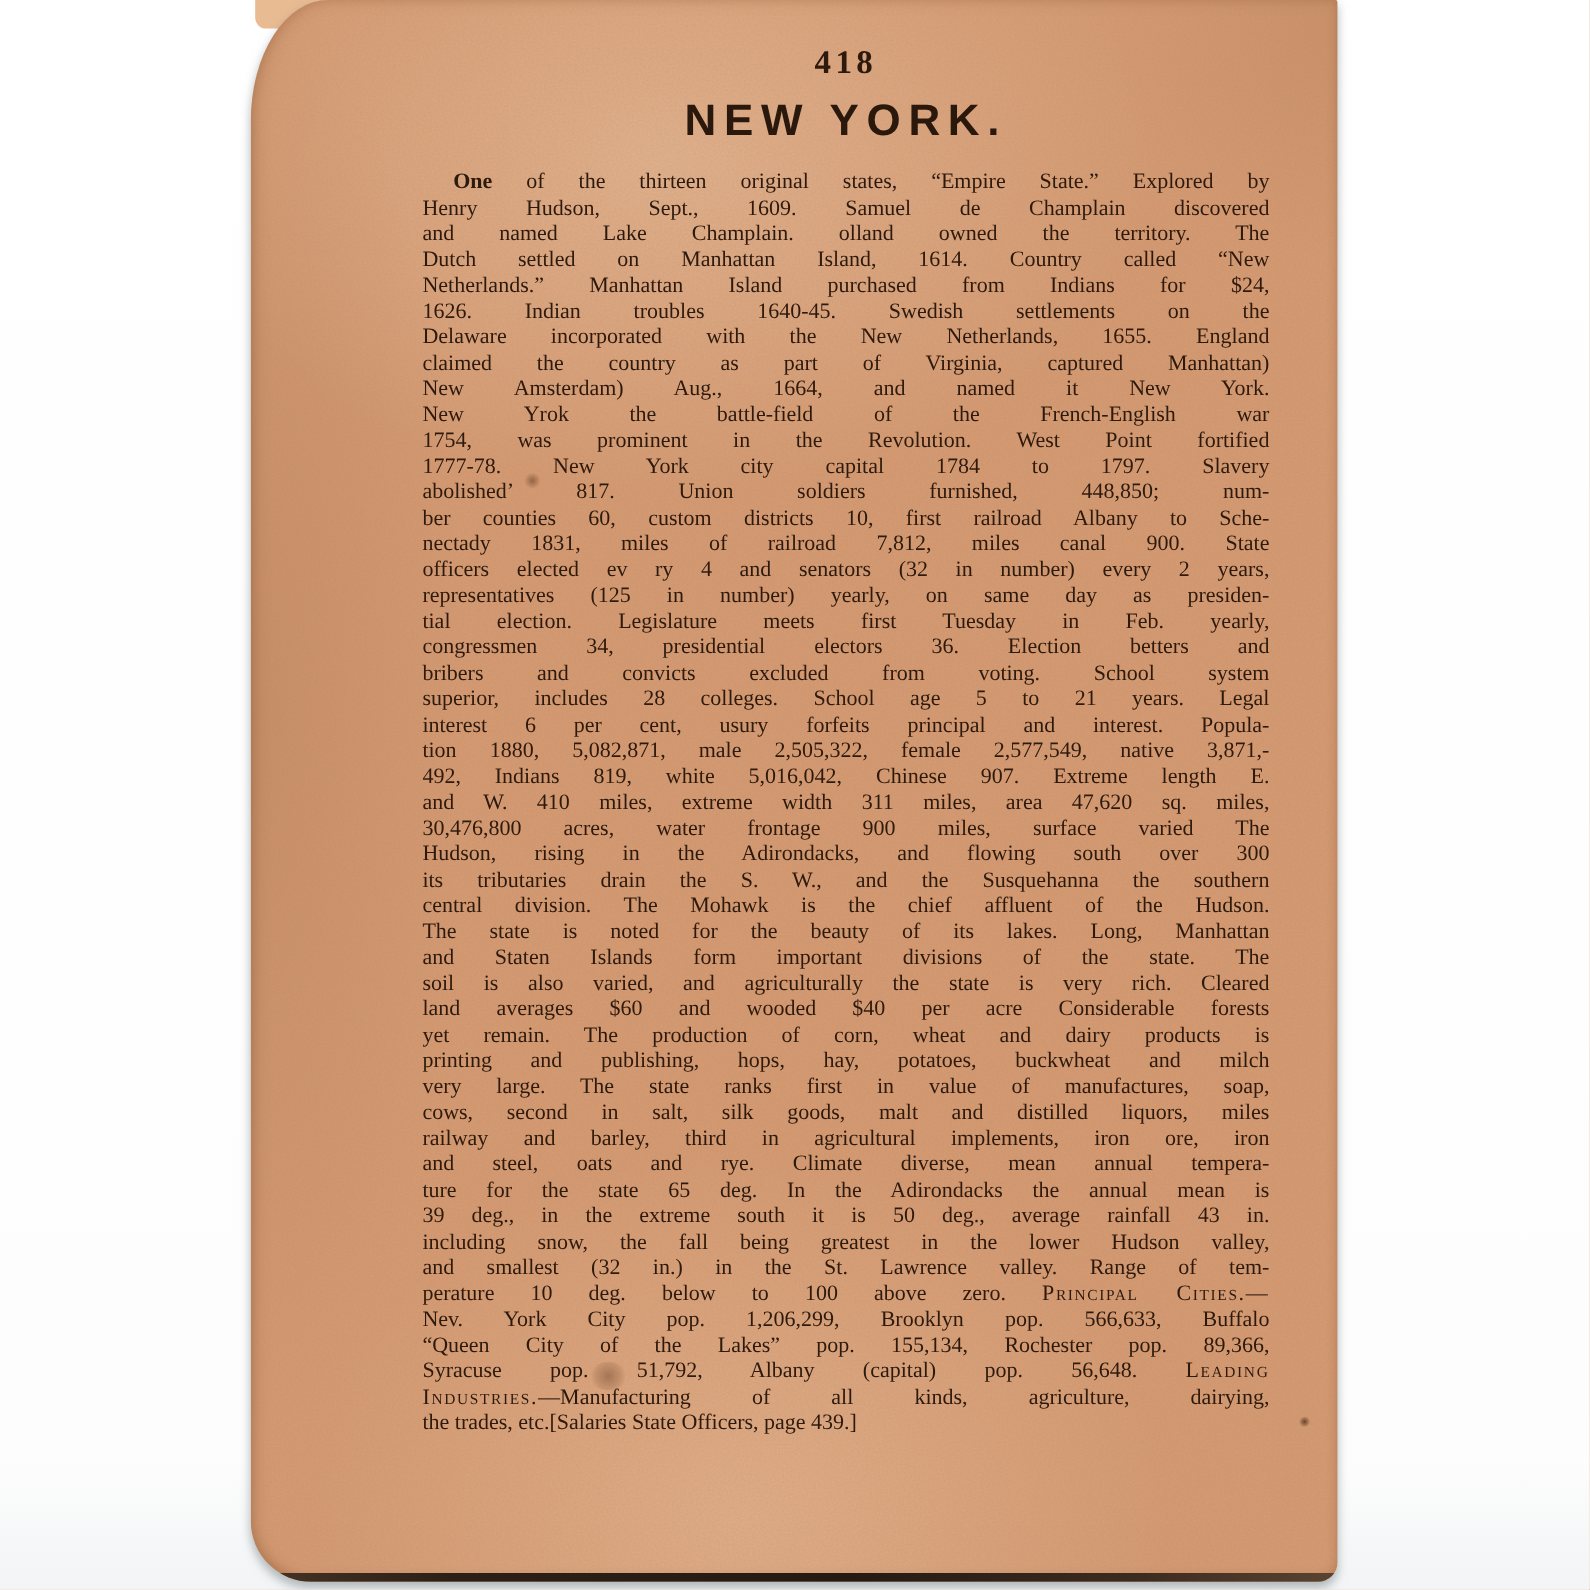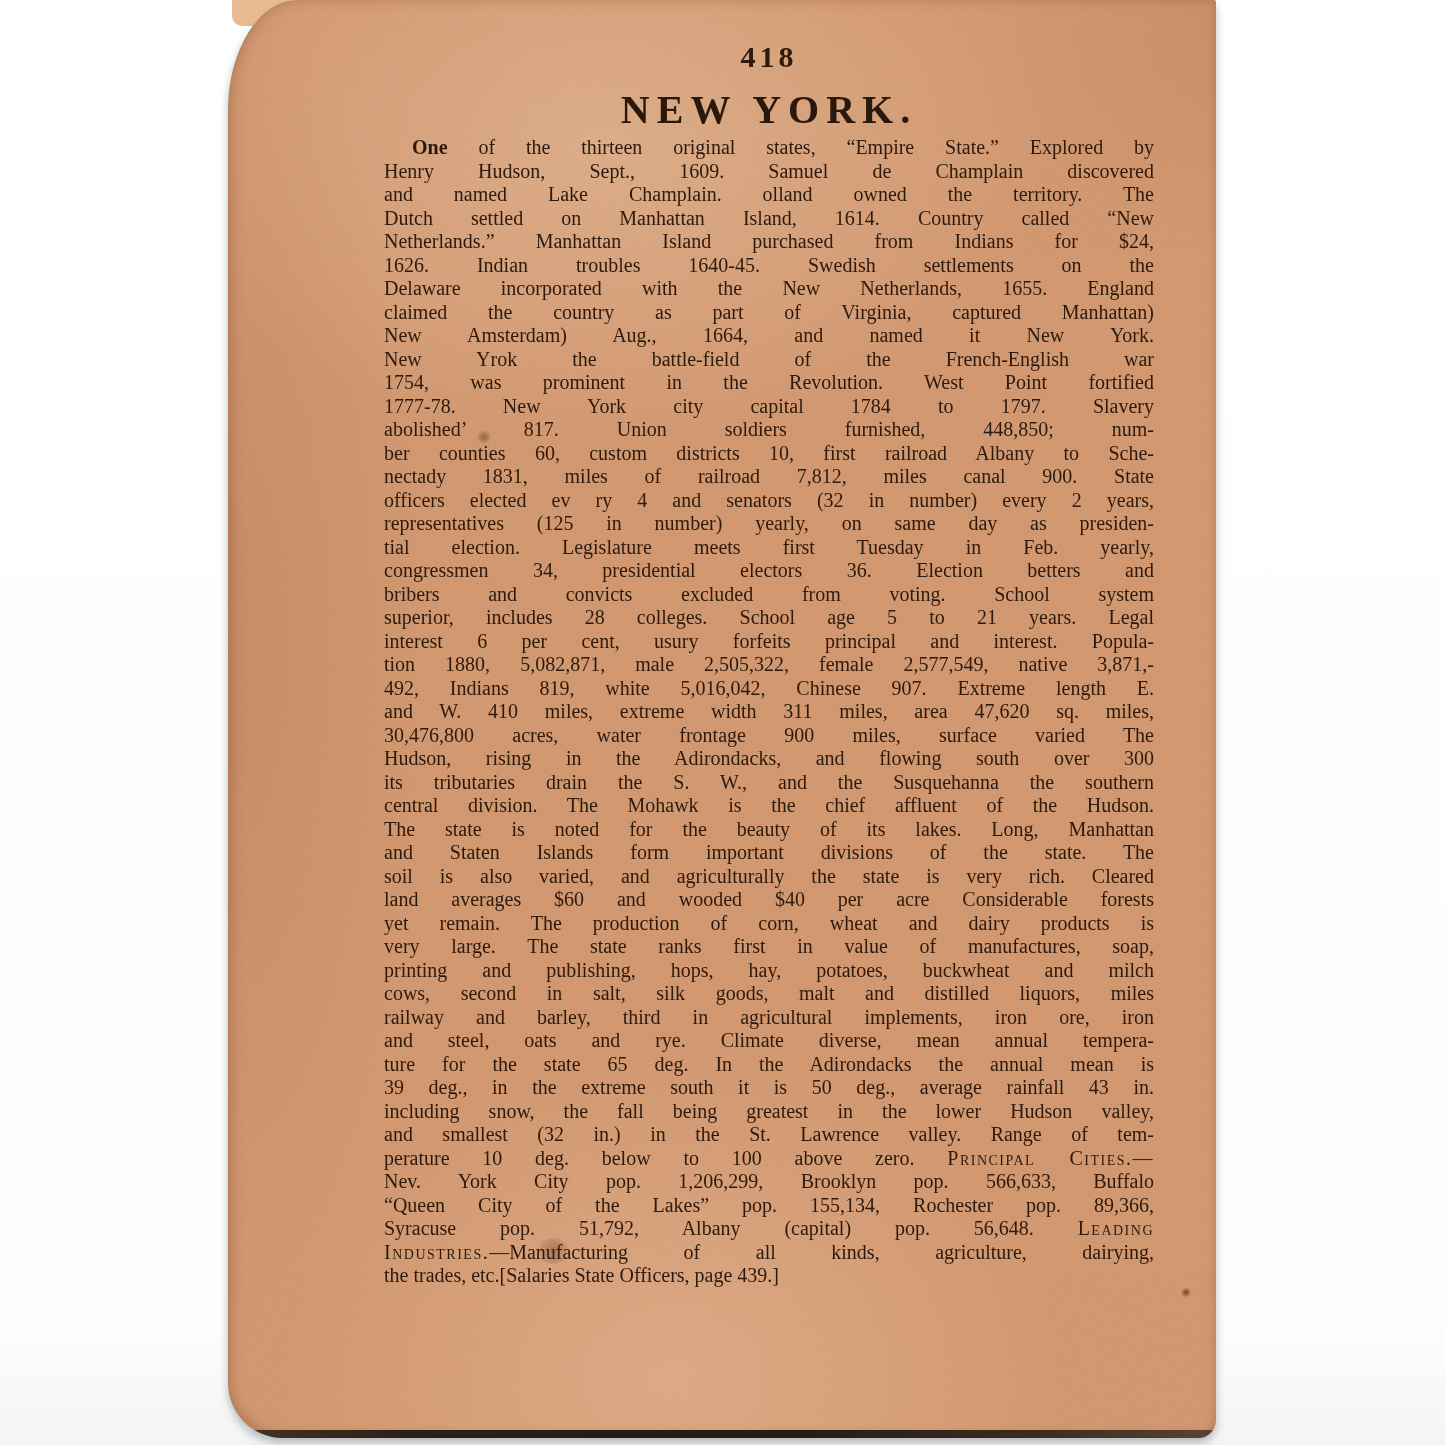--- a/index.html
+++ b/index.html
@@ -78,30 +78,30 @@
     text-align: center;
     font-family: "Liberation Serif", serif;
     font-weight: 700;
     font-size: 30px;
     letter-spacing: 4px;
     line-height: 34px;
   }
   .title {
     margin: 14px 0 0 0;
     text-align: center;
-    font-family: Liberation Serif, serif;
+    font-family: Liberation Sans, sans-serif;
     font-stretch: condensed;
     font-weight: 700;
     font-size: 40px;
     letter-spacing: 7px;
     line-height: 44px;
     color: #2a180c;
   }
   .body-text {
-    margin-top: 4px;
+    margin-top: 22px;
     font-size: 20px;
     line-height: 23.5px;
   }
   .ln {
     text-align: justify;
     text-align-last: justify;
     height: 23.5px;
     white-space: normal;
   }
   .ln.indent { text-indent: 28px; }
@@ -166,22 +166,22 @@
           <div class="ln"><span>and W. 410 miles, extreme width 311 miles, area 47,620 sq. miles,</span></div>
           <div class="ln"><span>30,476,800 acres, water frontage 900 miles, surface varied  The</span></div>
           <div class="ln"><span>Hudson, rising in the Adirondacks, and flowing south over 300</span></div>
           <div class="ln"><span>its tributaries drain the S. W., and the Susquehanna the southern</span></div>
           <div class="ln"><span>central division.  The Mohawk is the chief affluent of the Hudson.</span></div>
           <div class="ln"><span>The state is noted for the beauty of its lakes.  Long, Manhattan</span></div>
           <div class="ln"><span>and Staten Islands form important divisions of the state.  The</span></div>
           <div class="ln"><span>soil is also varied, and agriculturally the state is very rich.  Cleared</span></div>
           <div class="ln"><span>land averages $60 and wooded $40 per acre  Considerable forests</span></div>
           <div class="ln"><span>yet remain.  The production of corn, wheat and dairy products is</span></div>
+          <div class="ln"><span>printing and publishing, hops, hay, potatoes, buckwheat and milch</span></div>
           <div class="ln"><span>very large.  The state ranks first in value of manufactures, soap,</span></div>
-          <div class="ln"><span>printing and publishing, hops, hay, potatoes, buckwheat and milch</span></div>
           <div class="ln"><span>cows, second in salt, silk goods, malt and distilled liquors, miles</span></div>
           <div class="ln"><span>railway and barley, third in agricultural implements, iron ore, iron</span></div>
           <div class="ln"><span>and steel, oats and rye.  Climate diverse, mean annual tempera-</span></div>
           <div class="ln"><span>ture for the state 65 deg.  In the Adirondacks the annual mean is</span></div>
           <div class="ln"><span>39 deg., in the extreme south it is 50 deg., average rainfall 43 in.</span></div>
           <div class="ln"><span>including snow, the fall being greatest in the lower Hudson valley,</span></div>
           <div class="ln"><span>and smallest (32 in.) in the St. Lawrence valley.  Range of tem-</span></div>
           <div class="ln"><span>perature 10 deg. below to 100 above zero.  </span><span class="sc">Principal Cities.—</span></div>
           <div class="ln"><span>Nev. York City pop. 1,206,299, Brooklyn pop. 566,633, Buffalo</span></div>
           <div class="ln"><span>“Queen City of the Lakes” pop. 155,134, Rochester pop. 89,366,</span></div>

